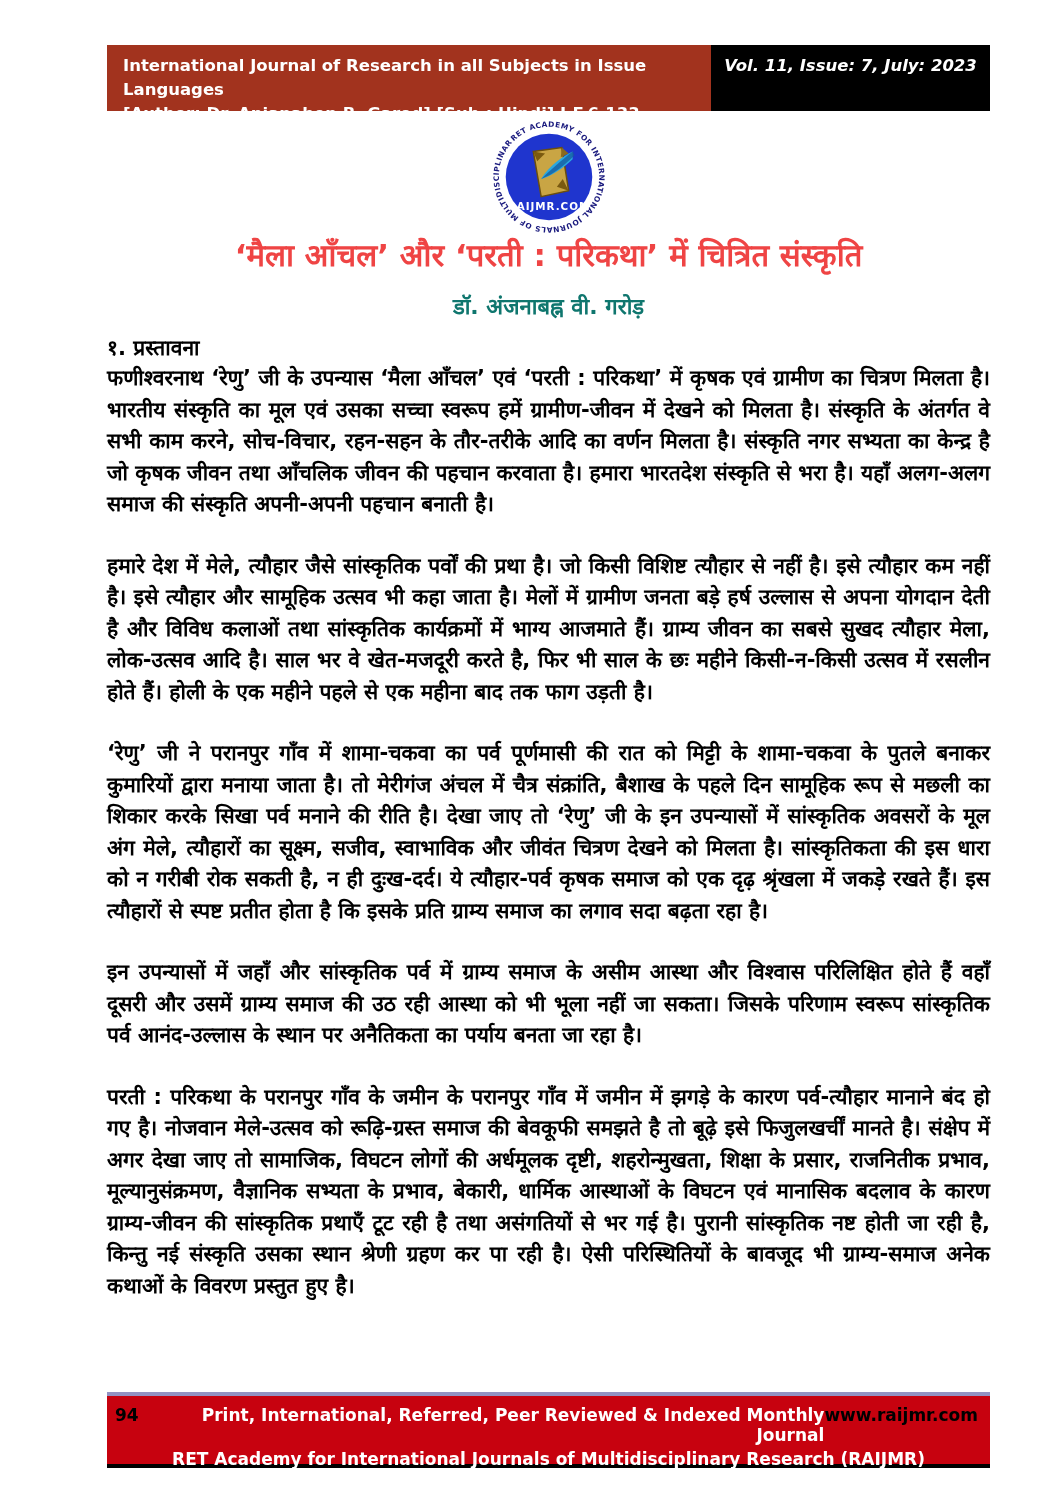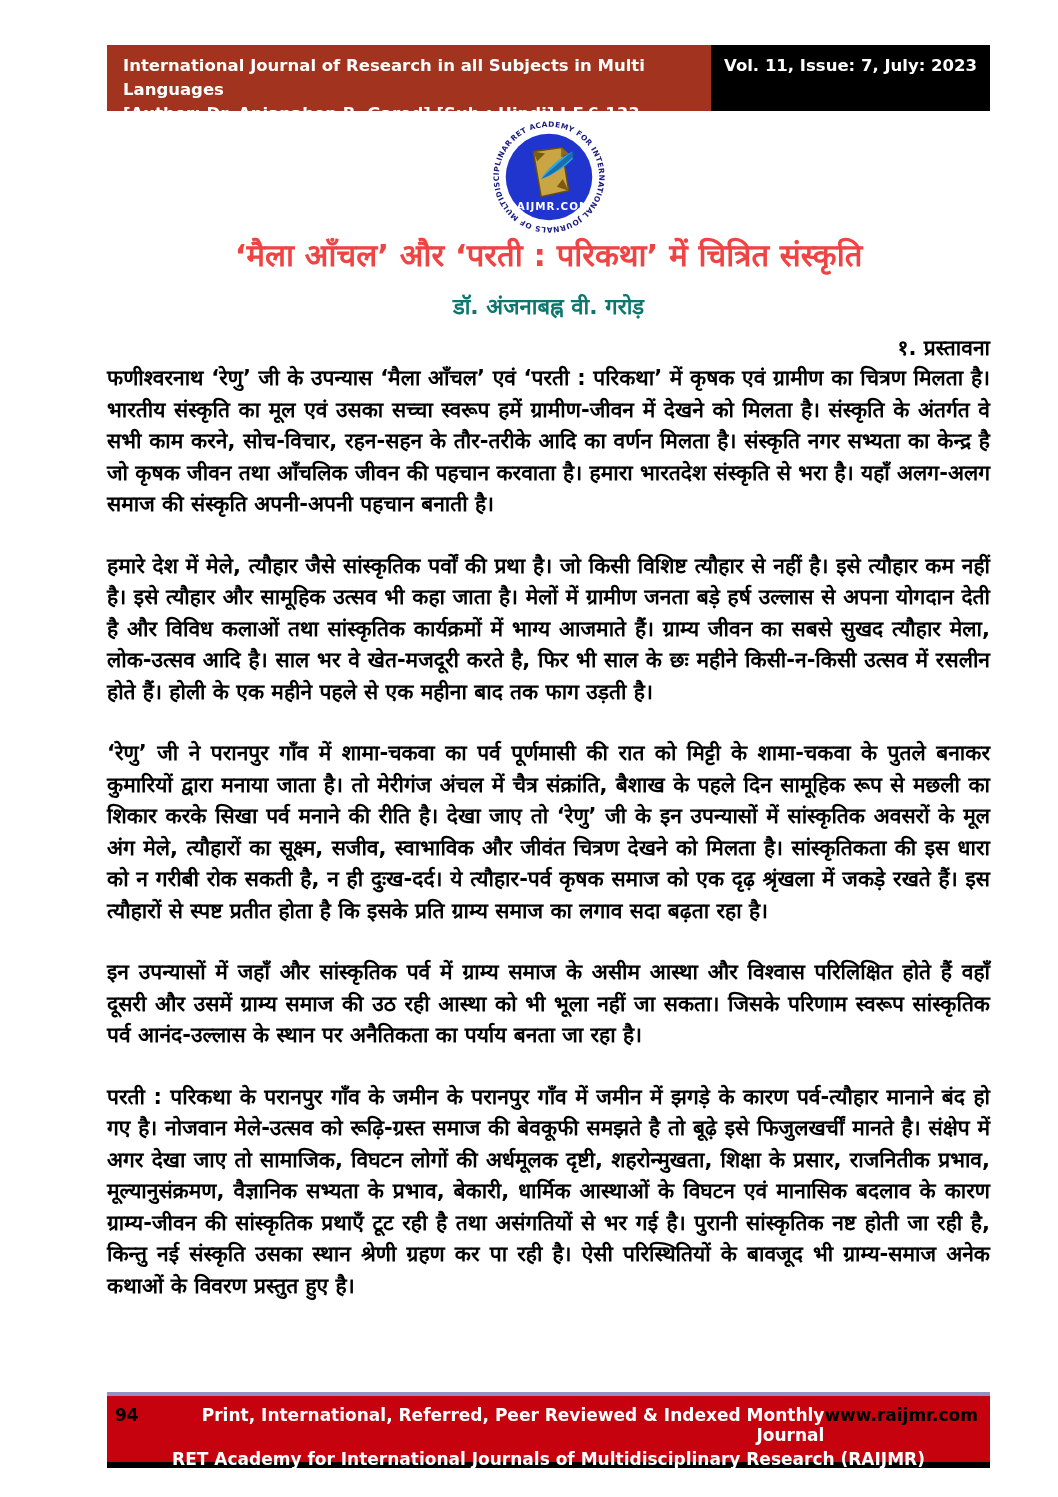--- a/index.html
+++ b/index.html
@@ -63,21 +63,20 @@
     font-weight: bold;
     color: #0f766e;
     margin-top: 15px;
   }
   .section-heading {
     font-size: 21px;
     font-weight: bold;
     color: #000000;
     margin-top: 13px;
     margin-bottom: 2px;
-    text-align: right;
   }
   .body-text p {
     font-size: 21px;
     line-height: 31.5px;
     font-weight: 700;
     color: #000000;
     text-align: justify;
     margin-bottom: 30px;
   }
   
@@ -91,44 +90,44 @@
   }
   .footer {
     position: absolute;
     left: 107px;
     top: 1396px;
     width: 883px;
     height: 72px;
     color: #ffffff;
     font-weight: bold;
     font-size: 17px;
-    border-bottom: 6px solid #000000;
+    border-bottom: 4px solid #000000;
   }
   .footer-row1 {
     display: flex;
     align-items: baseline;
     padding: 9px 12px 0 8px;
   }
   .footer-page-number { color: #000000; margin-right: 12px; }
   .footer-journal { flex: 1; text-align: right; }
   .footer-website { color: #000000; text-decoration: none; }
   .footer-row2 { text-align: center; margin-top: 4px; }
 </style>
 </head>
 <body>
 
 <div class="page">
   <div class="content">
 
     <div class="header">
       <div class="header-left" style="background:#A2331E;">
-        <div>International Journal of Research in all Subjects in Multi Languages</div>
+        <div>International Journal of Research in all Subjects in Issue Languages</div>
         <div>[Author: Dr. Anjanaben B. Garod] [Sub.: Hindi] I.F.6.133</div>
       </div>
-      <div class="header-right" style="background:#000000;">
+      <div class="header-right" style="background:#000000;font-style:italic;">
         <div>Vol. 11, Issue: 7, July: 2023</div>
       </div>
     </div>
 
     <div class="logo-wrap">
       <svg width="118" height="118" viewBox="0 0 120 120">
         <defs>
           <path id="ringPath" d="M 23.9,23.9 A 51,51 0 0 1 96.1,96.1 A 51,51 0 0 1 23.9,23.9"></path>
         </defs>
         <circle cx="60" cy="60" r="44" fill="#1F35CE"></circle>

